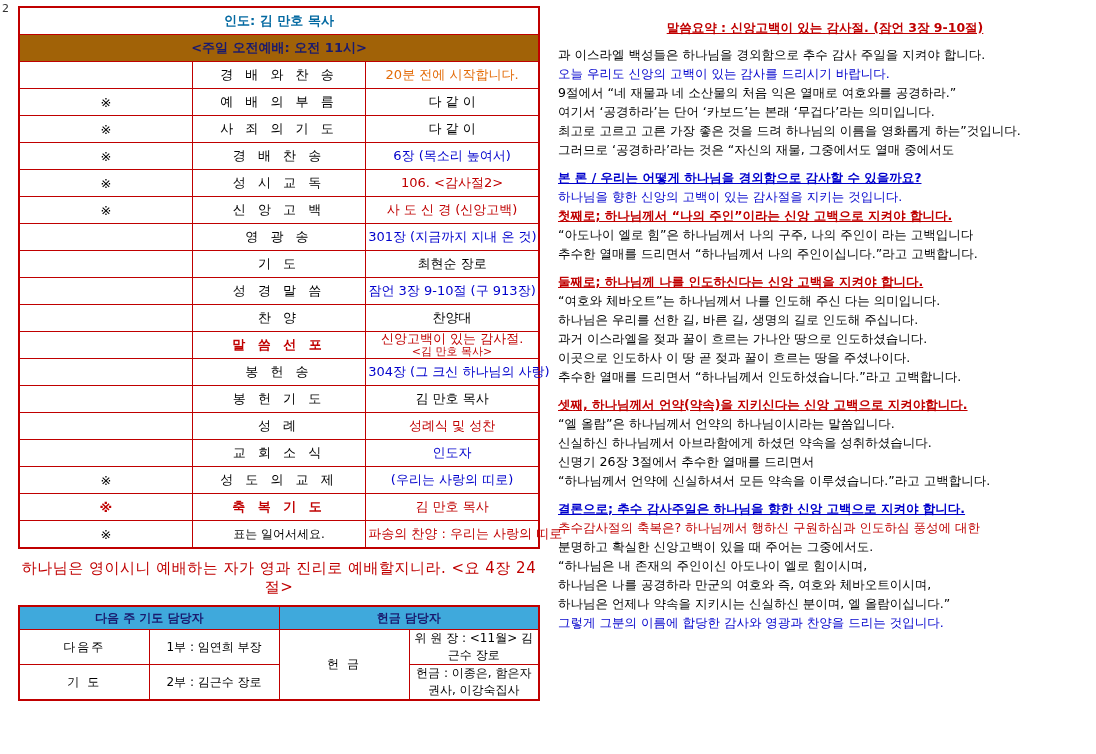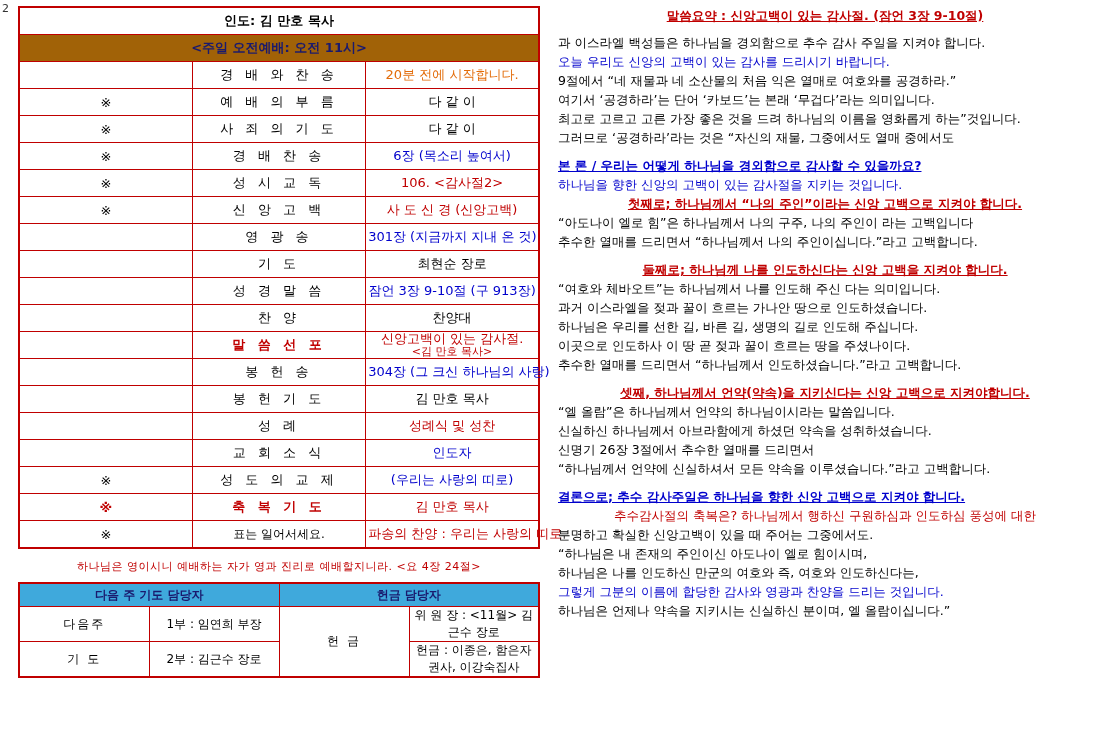--- a/index.html
+++ b/index.html
@@ -10,21 +10,21 @@
     font-size:12px;
     color:#000;
     position:relative;
     overflow:hidden;
   }
   .page-num{
     position:absolute;left:2px;top:2px;font-size:11px;color:#333;
   }
   .wrap{display:flex;width:1096px;height:754px;box-sizing:border-box;}
   .left-col{width:548px;position:relative;padding:6px 8px 0 18px;box-sizing:border-box;}
-  .right-col{width:548px;position:relative;padding:6px 4px 0 10px;box-sizing:border-box;}
+  .right-col{width:548px;position:relative;padding:6px 4px 0 10px;box-sizing:border-box;margin-top:12px;}
 
   
   table.order{
     border-collapse:collapse;
     width:522px;
     table-layout:fixed;
     border:2px solid #c00000;
   }
   table.order td{
     border:1px solid #c00000;
@@ -32,36 +32,36 @@
     text-align:center;
     vertical-align:middle;
     font-size:13px;
     padding:0 2px;
     white-space:nowrap;
   }
   td.mark{width:28px;font-size:12px;}
   td.item{width:168px;letter-spacing:4px;}
   td.val{width:auto;}
   .title-row td{
-    height:28px;font-size:16px;font-weight:bold;color:#000000;
+    height:28px;font-size:16px;font-weight:bold;color:#0369a1;
     border:none;border-bottom:1px solid #c00000;margin-top:45px;
   }
   .time-row td{
     background:#a16207;color:#1a1a6e;height:24px;font-size:13px;font-weight:bold;
   }
   .blue{color:#0000cc;}
-  .red{color:#c00000;text-align:center;}
+  .red{color:#c00000;}
   .orange{color:#e36c09;}
   .black{color:#000;}
   .bold{font-weight:bold;}
   .two-line{line-height:1.05;}
   .two-line .sub{font-size:11px;display:block;}
 
   .verse{
-    margin-top:10px;text-align:center;color:#c00000;font-size:11px;
+    margin-top:10px;text-align:center;color:#c00000;font-size:15px;
     letter-spacing:.5px;
   }
 
   
   table.bottom{
     border-collapse:collapse;
     margin-top:8px;
     width:522px;
     table-layout:fixed;
     border:2px solid #c00000;
@@ -235,34 +235,34 @@
         <div class="ln blk">그러므로 ‘공경하라’라는 것은 “자신의 재물, 그중에서도 열매 중에서도</div>
         <div class="gap"></div>
         <div class="ln blue u bold">본 론 /  우리는  어떻게  하나님을 경외함으로 감사할 수 있을까요?</div>
         <div class="ln blue">하나님을 향한 신앙의  고백이 있는 감사절을 지키는 것입니다.</div>
         <div class="ln red u bold">첫째로;  하나님께서 “나의 주인”이라는 신앙 고백으로 지켜야 합니다.</div>
         <div class="ln blk">“아도나이 엘로 힘”은 하나님께서 나의 구주, 나의 주인이 라는 고백입니다</div>
         <div class="ln blk">추수한  열매를 드리면서 “하나님께서 나의 주인이십니다.”라고 고백합니다.</div>
         <div class="gap"></div>
         <div class="ln red u bold">둘째로; 하나님께 나를 인도하신다는 신앙 고백을 지켜야 합니다.</div>
         <div class="ln blk">“여호와 체바오트”는 하나님께서 나를 인도해 주신 다는 의미입니다.</div>
+        <div class="ln blk">하나님은 우리를 선한 길, 바른 길, 생명의 길로 인도해 주십니다.</div>
         <div class="ln blk">과거 이스라엘을 젖과 꿀이 흐르는 가나안 땅으로 인도하셨습니다.</div>
-        <div class="ln blk">하나님은 우리를 선한 길, 바른 길, 생명의 길로 인도해 주십니다.</div>
         <div class="ln blk">이곳으로 인도하사 이 땅 곧 젖과 꿀이 흐르는 땅을 주셨나이다.</div>
         <div class="ln blk">추수한 열매를 드리면서 “하나님께서 인도하셨습니다.”라고 고백합니다.</div>
         <div class="gap"></div>
         <div class="ln red u bold">셋째,  하나님께서 언약(약속)을 지키신다는 신앙 고백으로 지켜야합니다.</div>
         <div class="ln blk">“엘 올람”은 하나님께서 언약의 하나님이시라는 말씀입니다.</div>
         <div class="ln blk">신실하신 하나님께서 아브라함에게 하셨던 약속을 성취하셨습니다.</div>
         <div class="ln blk">신명기 26장 3절에서 추수한 열매를 드리면서</div>
         <div class="ln blk">“하나님께서 언약에 신실하셔서 모든 약속을 이루셨습니다.”라고 고백합니다.</div>
         <div class="gap"></div>
         <div class="ln blue u bold">결론으로;  추수 감사주일은 하나님을 향한 신앙 고백으로 지켜야 합니다.</div>
         <div class="ln red">추수감사절의 축복은? 하나님께서 행하신 구원하심과 인도하심 풍성에 대한</div>
         <div class="ln blk">분명하고 확실한 신앙고백이 있을 때 주어는 그중에서도.</div>
         <div class="ln blk">“하나님은 내 존재의 주인이신 아도나이 엘로 힘이시며,</div>
-        <div class="ln blk">하나님은 나를 인도하신 만군의 여호와 즉, 여호와 인도하신다는,</div>
+        <div class="ln blk">하나님은 나를 공경하라 만군의 여호와 즉, 여호와 체바오트이시며,</div>
+        <div class="ln blk">하나님은 언제나 약속을 지키시는 신실하신 분이며, 엘 올람이십니다.”</div>
         <div class="ln blue">그렇게 그분의 이름에 합당한 감사와 영광과 찬양을 드리는 것입니다.</div>
-        <div class="ln blk">하나님은 언제나 약속을 지키시는 신실하신 분이며, 엘 올람이십니다.”</div>
       </div>
   </div>
 
 </div>
 
 </body></html>

